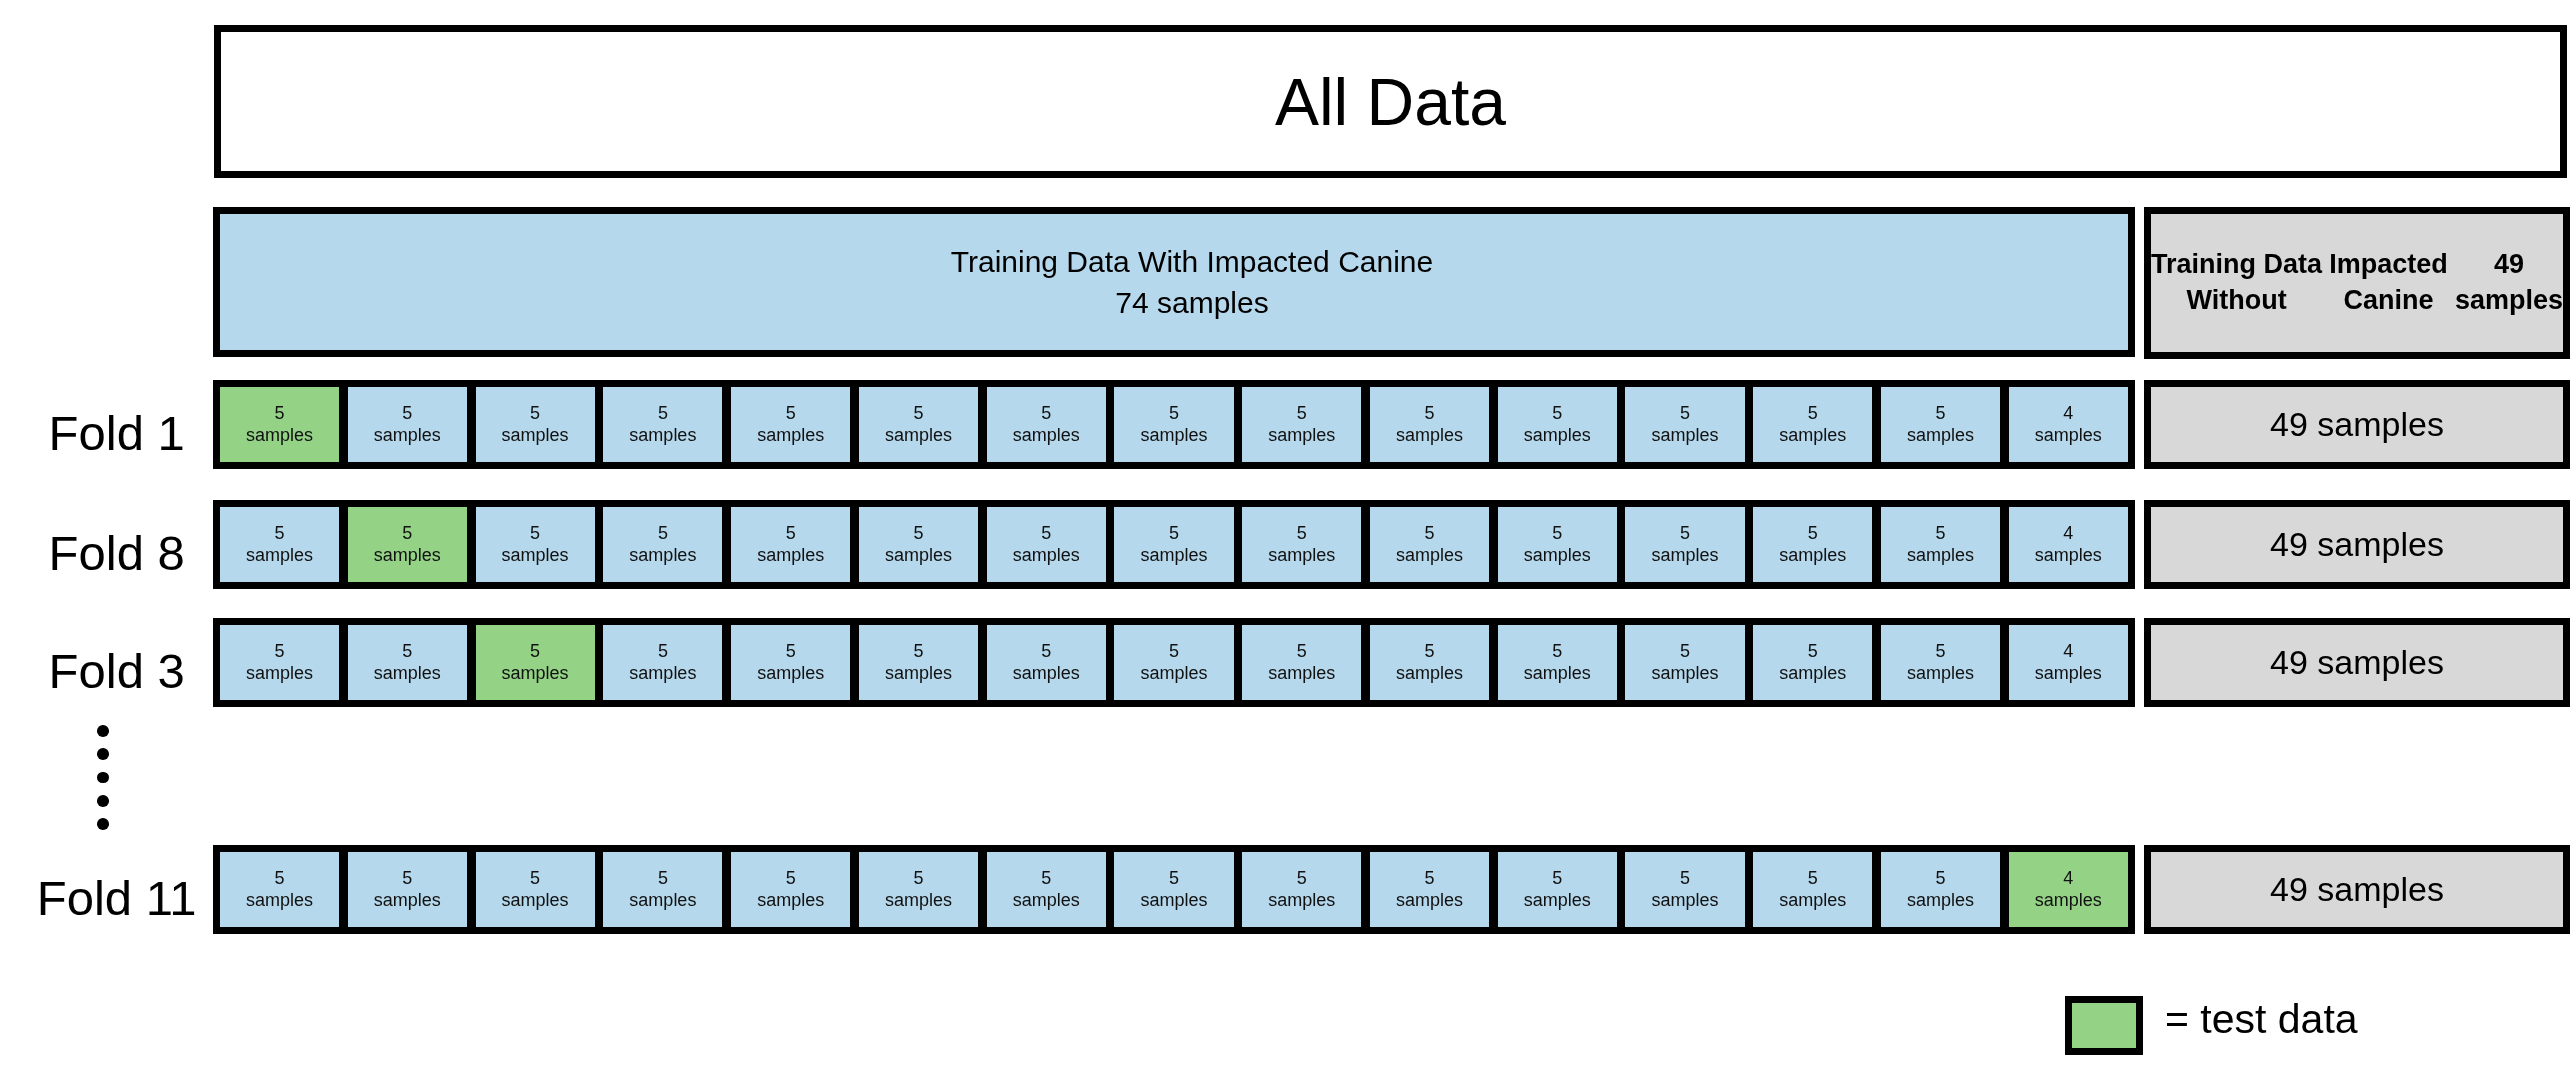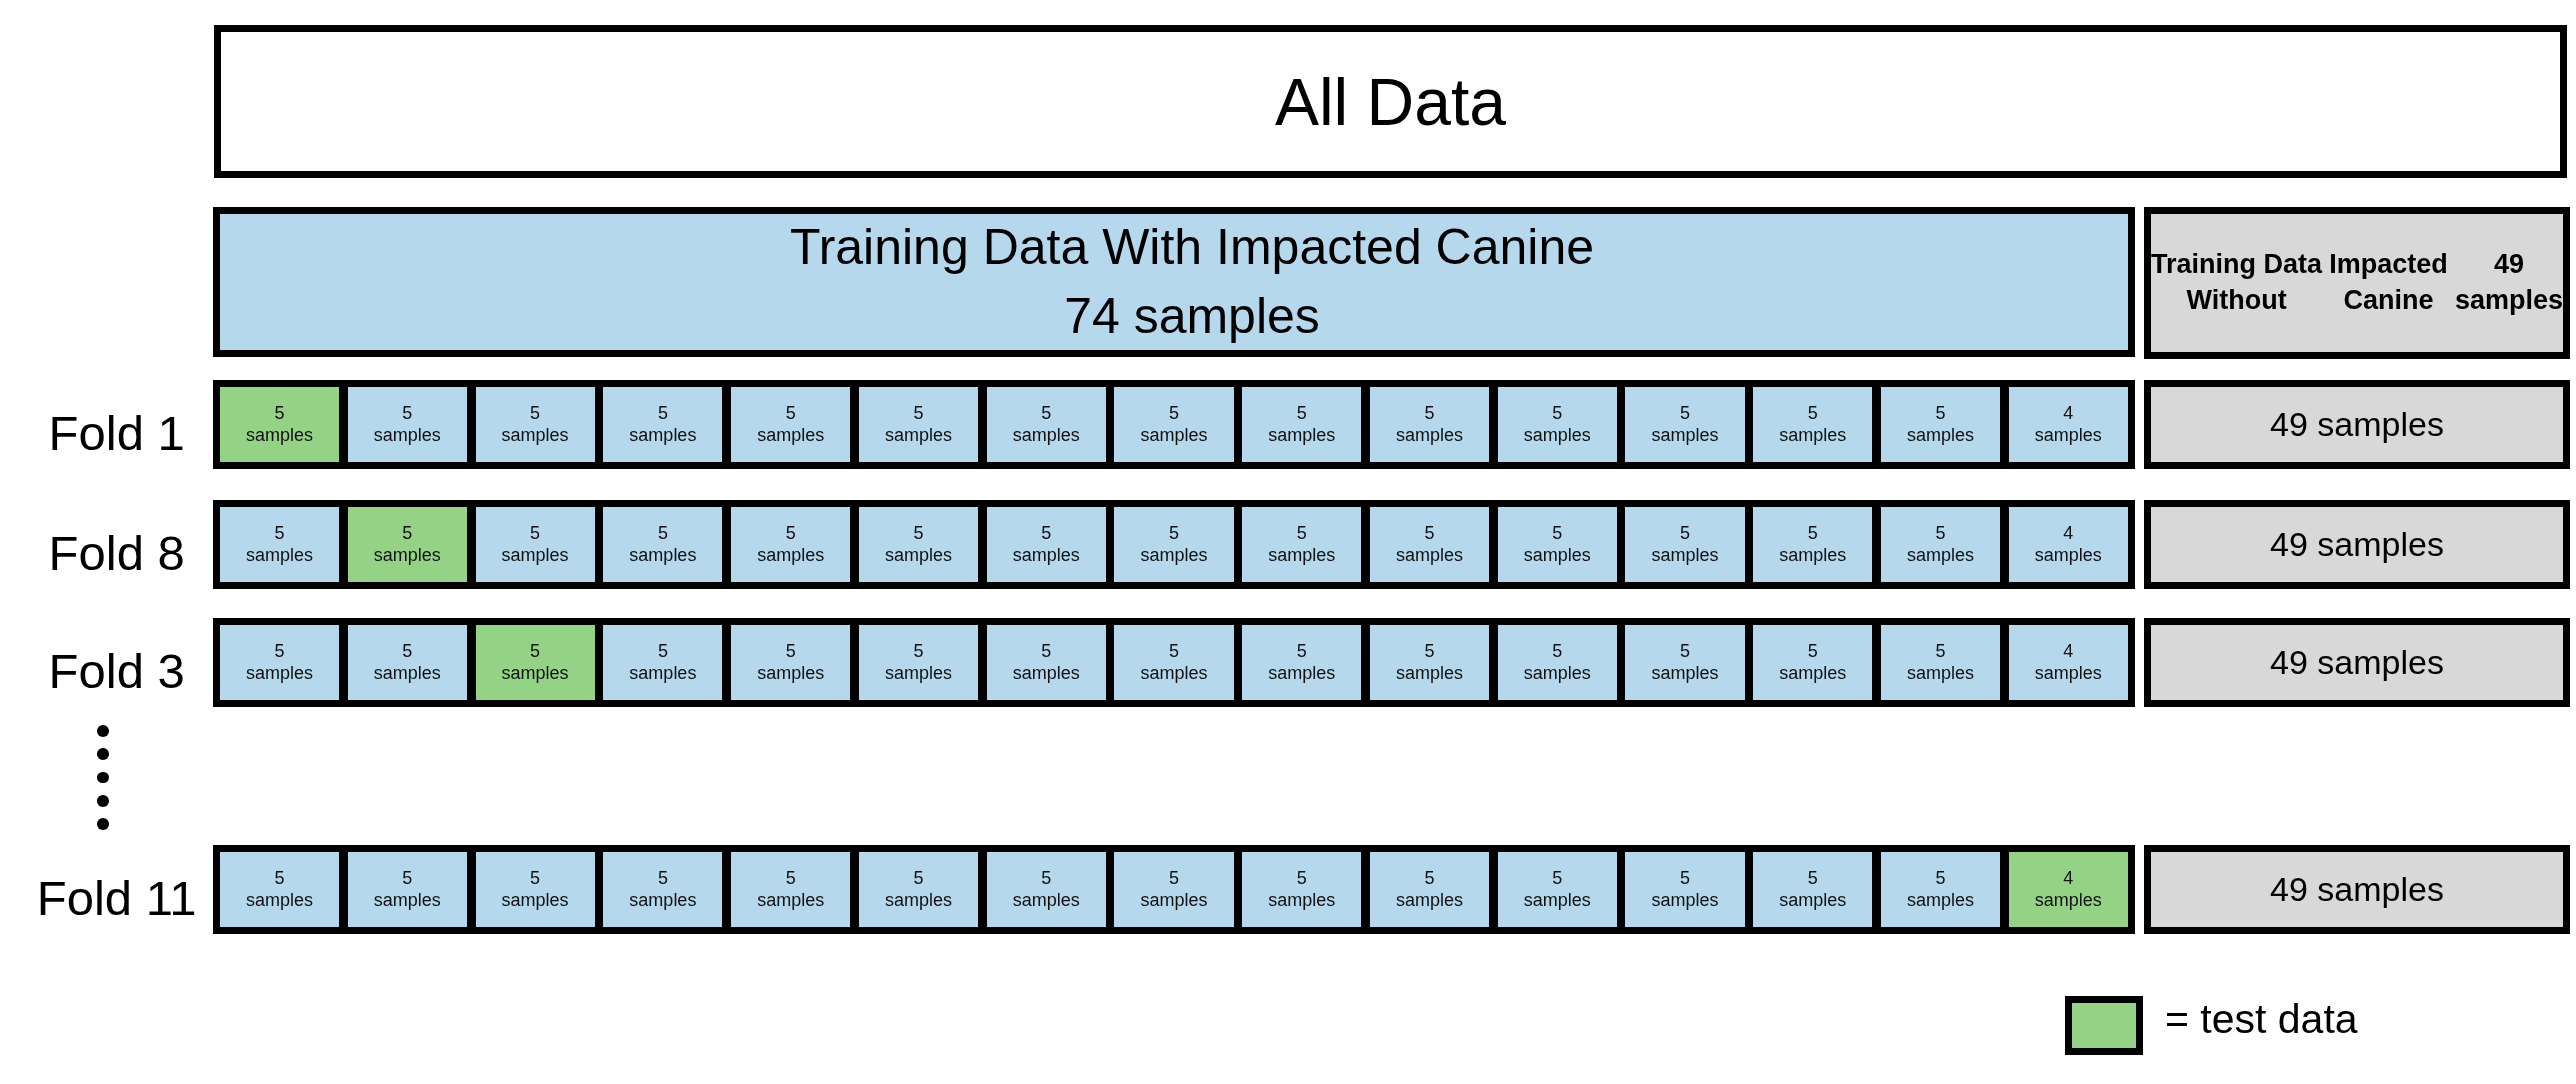--- a/index.html
+++ b/index.html
@@ -13,21 +13,21 @@
     border:7px solid var(--border,#000); background:#fff;
     display:flex; align-items:center; justify-content:center;
     font-size:66px;
   }
 
   
   .train-with{
     position:absolute; left:201px; top:207px; width:1922px; height:150px;
     border:7px solid var(--border,#000); background:var(--train-fill,#b5d8ec);
     display:flex; flex-direction:column; align-items:center; justify-content:center;
-    font-size:50px; line-height:1.38; text-align:center;padding-left:36px;
+    font-size:30px; line-height:1.38; text-align:center;padding-left:36px;
   }
   .train-without{
     position:absolute; left:2132px; top:207px; width:426px; height:152px;
     border:7px solid var(--border,#000); background:var(--holdout-fill,#d8d8d8);
     display:flex; flex-direction:row; align-items:center; justify-content:center;
     font-size:27px; line-height:1.32; text-align:center;font-weight:bold;
   }
 
   
   .fold-row{position:absolute; left:0; width:2576px; height:105px;}

